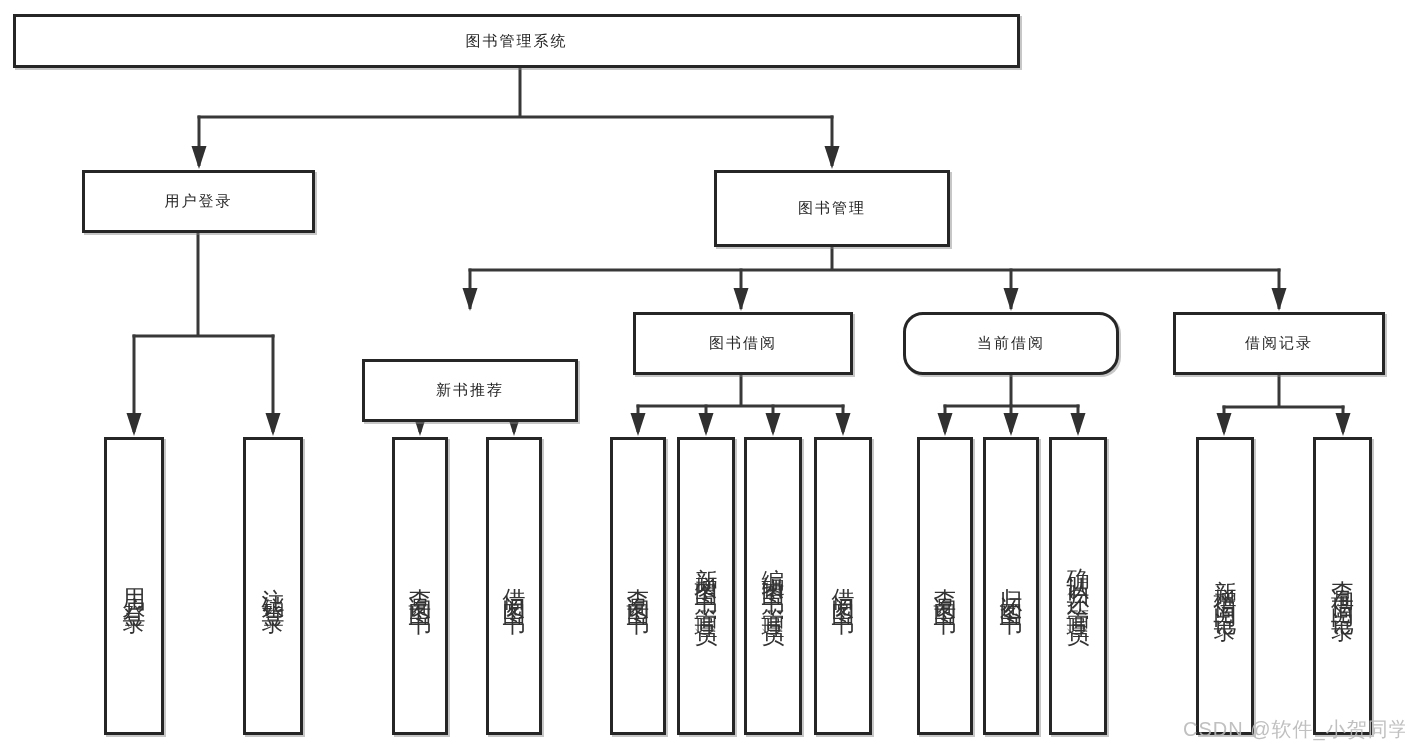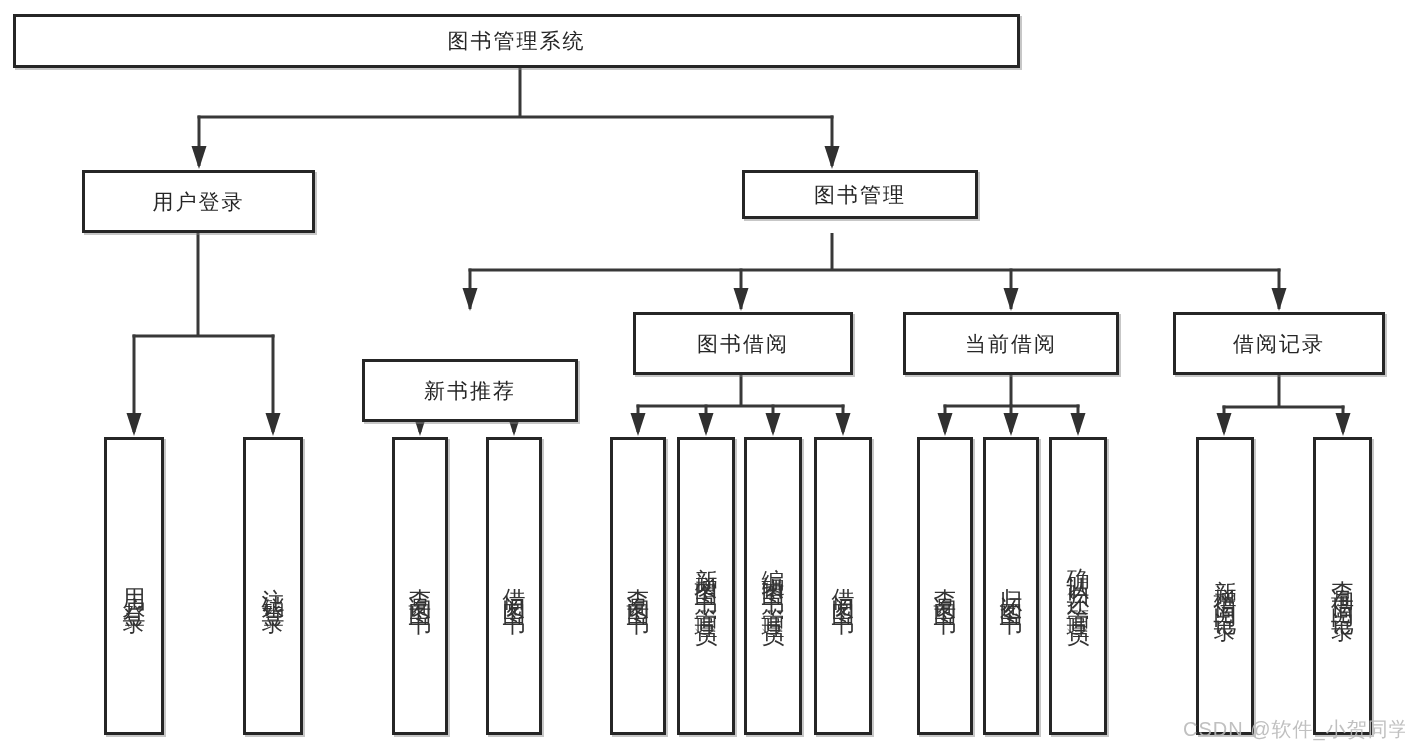--- a/index.html
+++ b/index.html
@@ -12,21 +12,21 @@
   }
   .connectors { position:absolute; left:0; top:0; width:1405px; height:747px; }
   .node {
     position:absolute;
     box-sizing:border-box;
     background:#ffffff;
     border:3px solid #262626;
     box-shadow:2px 2px 0 rgba(130,130,130,0.45);
     display:flex; align-items:center; justify-content:center;
     color:#262626;
-    font-size:21px;
+    font-size:15px;
     letter-spacing:2px;
     white-space:nowrap;
   }
   .leaf {
     position:absolute;
     box-sizing:border-box;
     top:437px; height:298px;
     background:#ffffff;
     border:3px solid #262626;
     box-shadow:2px 2px 0 rgba(130,130,130,0.45);
@@ -46,24 +46,24 @@
     position:absolute;
     left:1183px; top:716px;
     font-size:20px;
     color:rgba(185,185,185,0.9);
     letter-spacing:1px;
     z-index:5;
     white-space:nowrap;
   }
   .root-box    { left:13px;  top:14px;  width:1007px; height:54px; }
   .box-ul      { left:82px;  top:170px; width:233px;  height:63px; }
-  .box-bm      { left:714px; top:170px; width:236px;  height:49px;margin-left:28px; }
+  .box-bm      { left:714px; top:170px; width:236px;  height:77px; }
   .box-nb      { left:362px; top:312px; width:216px;  height:63px;margin-top:47px; }
   .box-bb      { left:633px; top:312px; width:220px;  height:63px; }
-  .box-cb      { left:903px; top:312px; width:216px;  height:63px; }
+  .box-cb      { left:903px; top:312px; width:216px;  height:63px;border-radius:20px; }
   .box-br      { left:1173px;top:312px; width:212px;  height:63px; }
   .leaf-ul1 { left:104px;  width:60px; }
   .leaf-ul2 { left:243px;  width:60px; }
   .leaf-nb1 { left:392px;  width:56px; }
   .leaf-nb2 { left:486px;  width:56px; }
   .leaf-bb1 { left:610px;  width:56px; }
   .leaf-bb2 { left:677px;  width:58px; }
   .leaf-bb3 { left:744px;  width:58px; }
   .leaf-bb4 { left:814px;  width:58px; }
   .leaf-cb1 { left:917px;  width:56px; }

